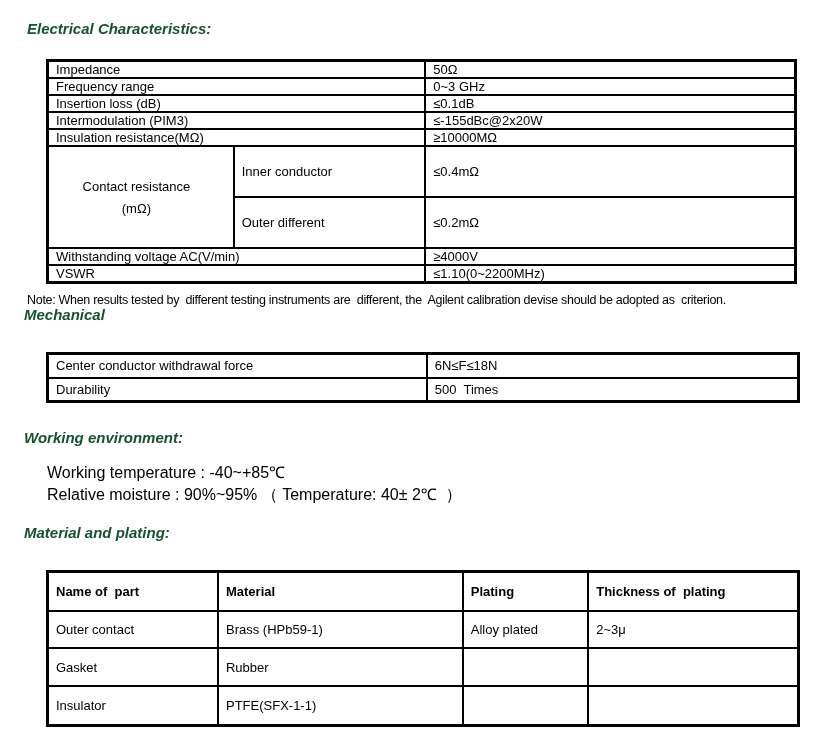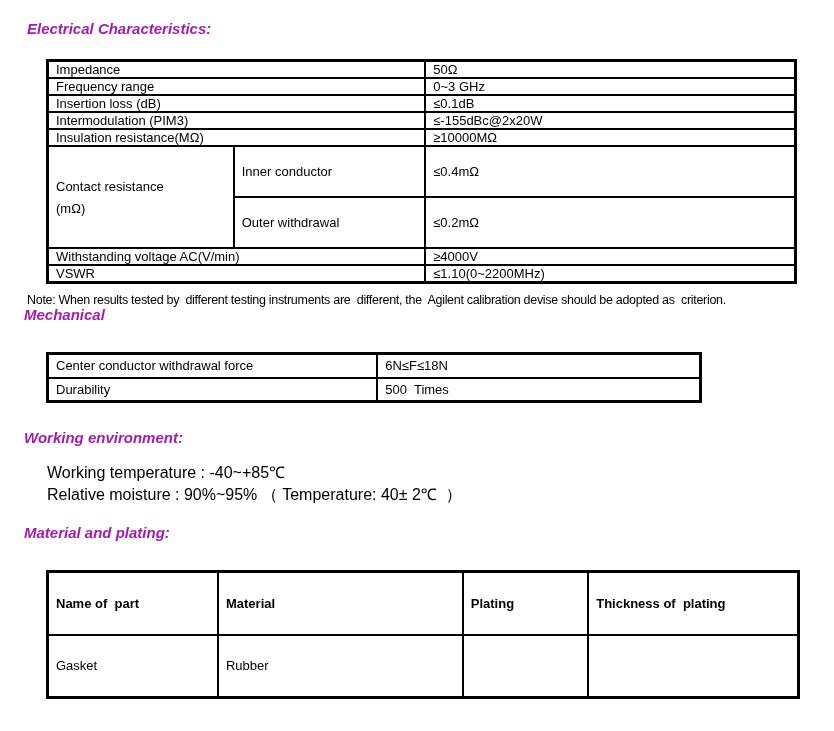--- a/index.html
+++ b/index.html
@@ -5,36 +5,36 @@
   html, body { margin: 0; padding: 0; }
   body {
     width: 834px; height: 731px;
     background: #ffffff; color: #000000;
     font-family: "Liberation Sans", sans-serif;
     position: relative; overflow: hidden;
   }
   .abs { position: absolute; }
   h2.heading {
     margin: 0; font-size: 15px; font-weight: bold; font-style: italic;
-    white-space: pre; color: #a21caf; text-align: center;
+    white-space: pre; color: #14532d; text-align: center;
   }
   table.tbl {
     border-collapse: collapse; table-layout: fixed;
     border: 3px solid #000; background: #fff;
   }
   table.tbl td, table.tbl th {
     border: 2px solid #000;
     font-size: 13px; font-weight: normal; text-align: left;
     vertical-align: middle; padding: 0 16px 0 7px;
     white-space: pre; overflow: hidden;
   }
   table.tbl th { font-weight: bold; }
   .cr-wrap {
     display: flex; flex-direction: column; justify-content: space-between;
-    height: 100%; min-height: 40px; padding: 2px 0 1px 0; box-sizing: border-box;
+    height: 100%; min-height: 40px; padding: 2px 0 1px 0; box-sizing: border-box; text-align: center;
   }
   .note {
     font-size: 12.5px; letter-spacing: -0.3px; white-space: pre; color: #000;
   }
   .env-line { font-size: 16px; white-space: pre; color: #000; }
 </style>
 </head>
 <body>
 
 <h2 class="heading abs" style="left:27px; top:20px;">Electrical Characteristics:</h2>
@@ -70,39 +70,39 @@
     <td rowspan="2">
       <div class="cr-wrap">
         <div>Contact resistance</div>
         <div>(mΩ)</div>
       </div>
     </td>
     <td>Inner conductor</td>
     <td>≤0.4mΩ</td>
   </tr>
   <tr>
-    <td>Outer withdrawal</td>
+    <td>Outer different</td>
     <td>≤0.2mΩ</td>
   </tr>
   <tr>
     <td colspan="2">Withstanding voltage AC(V/min)</td>
     <td>≥4000V</td>
   </tr>
   <tr>
     <td colspan="2">VSWR</td>
     <td>≤1.10(0~2200MHz)</td>
   </tr>
 </tbody>
   </table>
 
 <div class="note abs" style="left:27px; top:281px;margin-top:12px;">Note: When results tested by  different testing instruments are  different, the  Agilent calibration devise should be adopted as  criterion.</div>
 
 <h2 class="heading abs" style="left:24px; top:306px;">Mechanical</h2>
 
-<table class="tbl abs" style="left:46px; top:352px; width:656px; height:51px;">
+<table class="tbl abs" style="left:46px; top:352px; width:754px; height:51px;">
   <colgroup>
       <col style="width:50.5%">
       <col style="width:49.5%">
     </colgroup>
   <tbody>
       <tr>
     <td>Center conductor withdrawal force</td>
     <td>6N≤F≤18N</td>
   </tr>
   <tr>
@@ -113,34 +113,46 @@
   </table>
 
 <h2 class="heading abs" style="left:24px; top:429px;">Working environment:</h2>
 
 <div class="env-line abs" style="left:47px; top:461px;">Working temperature : -40~+85℃</div>
 
 <div class="env-line abs" style="left:47px; top:483px;text-align:center;">Relative moisture : 90%~95% （ Temperature: 40± 2℃  ）</div>
 
 <h2 class="heading abs" style="left:24px; top:524px;">Material and plating:</h2>
 
-<table class="tbl abs" style="left:46px; top:570px; width:754px; height:129px;">
+<table class="tbl abs" style="left:46px; top:570px; width:754px; height:157px;">
   <colgroup>
       <col style="width:22.7%">
       <col style="width:32.6%">
       <col style="width:16.7%">
       <col style="width:28.0%">
     </colgroup>
   <tbody>
       <tr>
     <th>Name of  part</th>
     <th>Material</th>
     <th>Plating</th>
     <th>Thickness of  plating</th>
   </tr>
   <tr>
+    <td>Outer contact</td>
+    <td>Brass (HPb59-1)</td>
+    <td>Alloy plated</td>
+    <td>2~3μ</td>
+  </tr>
+  <tr>
     <td>Gasket</td>
     <td>Rubber</td>
+    <td></td>
+    <td></td>
+  </tr>
+  <tr>
+    <td>Insulator</td>
+    <td>PTFE(SFX-1-1)</td>
     <td></td>
     <td></td>
   </tr>
 </tbody>
   </table>
 
 </body></html>

